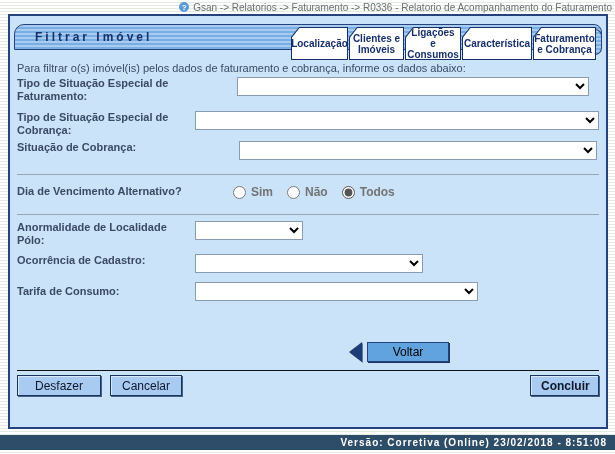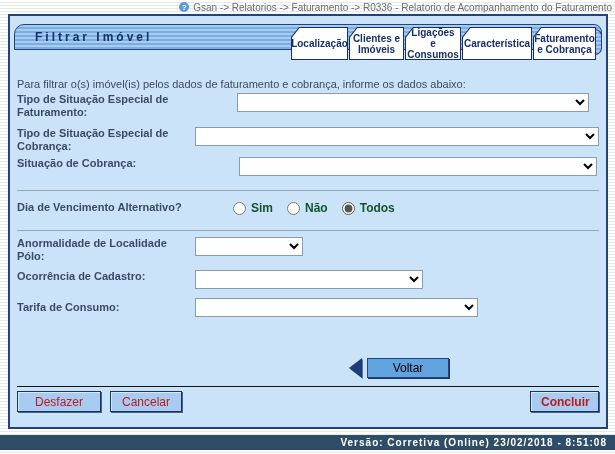--- a/index.html
+++ b/index.html
@@ -54,21 +54,21 @@
     font-size:10px; font-weight:bold; color:#17306b; line-height:11px; padding:0 2px;
   }
   .tab.w57{width:57px}.tab.w55{width:55px}.tab.w56{width:56px}.tab.w70{width:70px}.tab.w63{width:63px}
   .titlebar-endcap {
     position:absolute; top:13px; right:4px; width:7px; height:26px;
     background:repeating-linear-gradient(180deg, #a8ccf0 0px, #a8ccf0 2px, #7aade1 2px, #7aade1 4px);
     border:1px solid #26427c; border-left:none; border-radius:0 8px 8px 0;
   }
 
   
-  .content { position:absolute; top:50px; left:0; right:0; padding:0 7px; }
+  .content { position:absolute; top:34px; left:0; right:0; padding:0 7px; }
   .intro { margin-top:12px; font-size:11px; color:#3a4a66; line-height:13px; }
   .row { display:flex; align-items:flex-start; margin-top:0; }
   .row + .row { margin-top:6px; }
   .row-label {
     width:178px; flex:0 0 178px; font-size:11px; font-weight:bold;
     color:#3a4a66; line-height:13px; padding-top:2px;
   }
   .row-label.w140 { width:140px; }
   select {
     height:19px; font-size:11px; background:#ffffff;
@@ -77,38 +77,38 @@
   }
   .sel-352{width:352px}.sel-412{width:412px}.sel-358{width:358px}
   .sel-108{width:108px}.sel-228{width:228px}.sel-283{width:283px}
   .divider { border:none; border-top:1px solid #98a6b4; height:0; }
   .div-1 { margin-top:14px; }
   .div-2 { margin-top:15px; margin-bottom:4px; }
   .radio-row { margin-top:8px; }
   .radio-group { display:flex; align-items:center; gap:14px; padding-top:2px; }
   .radio-option { display:flex; align-items:center; gap:5px; }
   .radio-option input { width:13px; height:13px; accent-color:#555; margin:0; cursor:pointer; }
-  .radio-option label { font-size:12px; font-weight:bold; color:#14532d; cursor:pointer; }
+  .radio-option label { font-size:12px; font-weight:bold; color:#737373; cursor:pointer; }
 
   
   .voltar-row { display:flex; align-items:center; margin-top:41px; padding-left:332px; }
   .back-arrow { width:0; height:0; border-right:13px solid #1e3d77;
     border-top:10px solid transparent; border-bottom:10px solid transparent;
     margin-right:5px; cursor:pointer; filter:drop-shadow(1px 1px 0 #5a7aa8); }
   .btn-voltar {
     width:82px; height:20px; background:#61a3de; border:1px solid #26427c;
     box-shadow:1px 1px 0 #1c3460; font-size:12px; color:#000; cursor:pointer;
     font-family:"Liberation Sans", sans-serif;
   }
   .hr-dark { border:none; border-top:1px solid #111; margin-top:8px; }
   .btn-row { display:flex; gap:9px; margin-top:4px; }
   .btn {
     height:21px; background:#a9cbf1; border:1px solid #16365c;
     box-shadow:inset 1px 1px 0 #d8e9fa, 1px 1px 0 #44618c;
-    font-size:12px; color:#b91c1c; cursor:pointer; padding:0 10px;
+    font-size:12px; color:#0f172a; cursor:pointer; padding:0 10px;
     font-family:"Liberation Sans", sans-serif;
   }
   .btn-desfazer{width:84px}.btn-cancelar{width:72px}
   .btn-concluir{width:69px; margin-left:auto;font-weight:bold;}
 
   
   .footer {
     position:absolute; left:0; bottom:4px; width:615px; height:15px;
     background:#2e4d68; display:flex; align-items:center; justify-content:flex-end;
     padding-right:8px;

